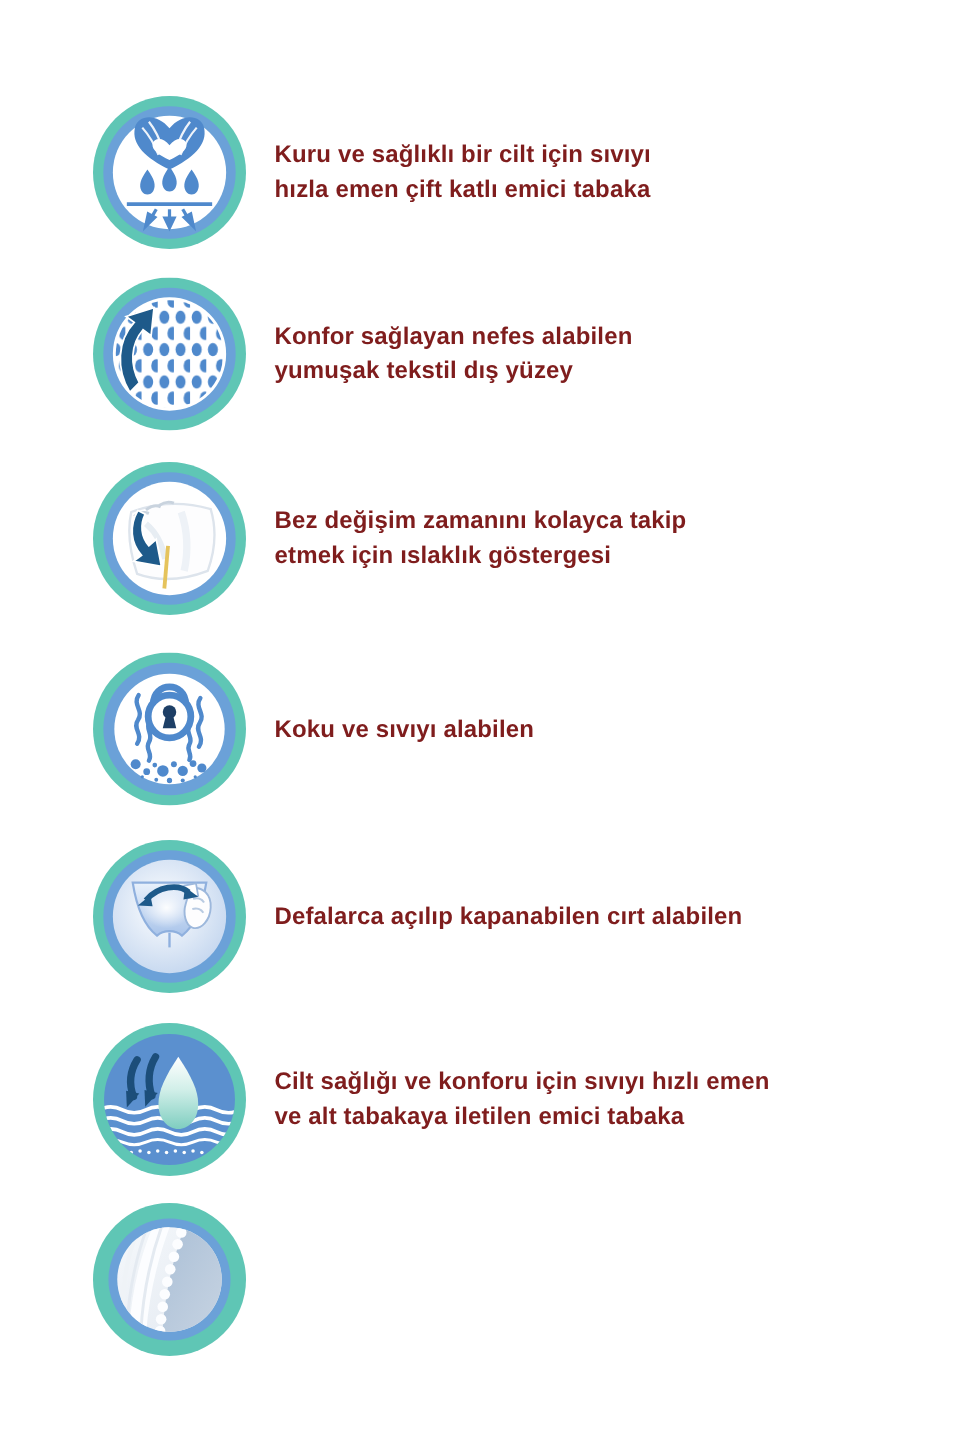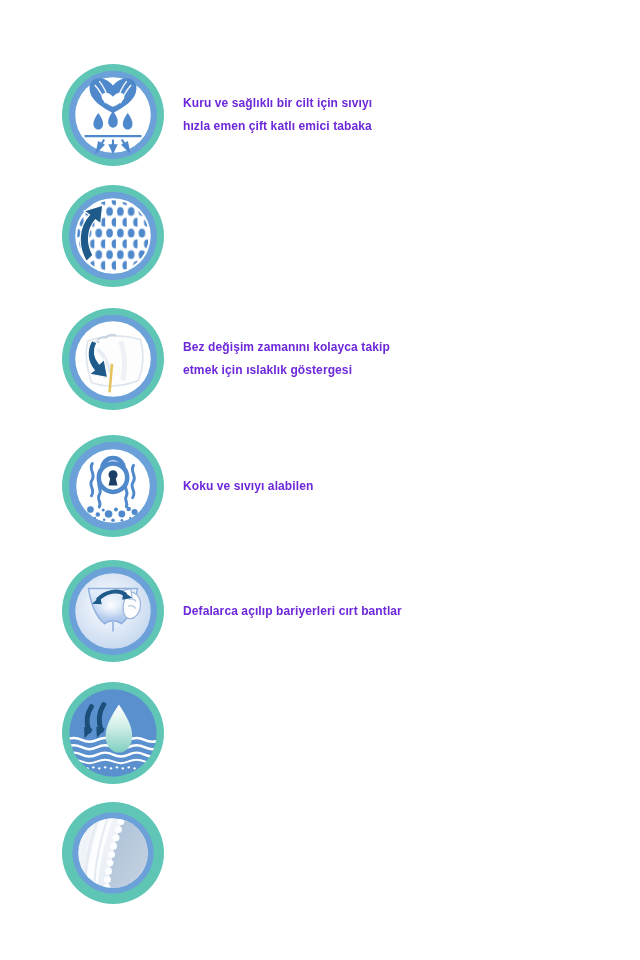--- a/index.html
+++ b/index.html
@@ -25,24 +25,24 @@
   .row4 { top: 435px; }
   .row5 { top: 560px; }
   .row6 { top: 682px; }
   .row7 { top: 802px; }
   .icon-wrap {
     flex: 0 0 102px;
     width: 102px; height: 102px;
   }
   .icon-wrap svg { width: 102px; height: 102px; display: block; }
   .feature-text {
-    font-size: 12px;
+    font-size: 16px;
     line-height: 23px;
     font-weight: bold;
-    color: #6d28d9;
+    color: #7f1d1d;
     letter-spacing: 0.1px;
     white-space: pre-line;
     max-width: 450px;
   }
 </style>
 </head>
 <body>
 
 <div class="feature-row row1">
   <div class="icon-wrap">
@@ -92,20 +92,22 @@
       </defs>
       <circle cx="52" cy="52" r="52" fill="#5fc6b5"></circle>
       <circle cx="52" cy="52" r="45" fill="#6ba1d8"></circle>
       <circle cx="52" cy="52" r="38.5" fill="#ffffff"></circle>
       <g clip-path="url(#c2)">
         <rect x="14" y="14" width="76" height="76" fill="url(#dots2)"></rect>
       </g>
       <path d="M25 78 C15.5 62 16.5 43 28 30.5 L22.5 26.5 L41.5 20.5 L39.5 39.5 L34 35.5 C25.5 45.5 25 59.5 31.5 71.5 Z" fill="#1e5a8a" stroke="#ffffff" stroke-width="1.2"></path>
     </svg>
   </div>
+  <div class="feature-text">Konfor sağlayan nefes alabilen
+yumuşak tekstil dış yüzey</div>
 </div>
 
 <div class="feature-row row3">
   <div class="icon-wrap">
     <svg viewBox="0 0 104 104">
       <defs>
         <clipPath id="c3">
             <circle cx="52" cy="52" r="38.5"></circle>
           </clipPath>
       </defs>
@@ -193,21 +195,21 @@
       <g stroke="#b9cbe2" stroke-width="1.4" fill="none">
         <path d="M68 40 C71 39 74 40 75.5 42.5"></path>
         <path d="M67.5 47 C70.5 46 73.5 47 75 49.5"></path>
       </g>
       <path d="M62 31 L70 29.5 L71.5 38 L64 39.5 Z" fill="#ffffff" stroke="#9db8dc" stroke-width="1.2"></path>
       <path d="M36 41 C44 31.5 58 29.5 65 35.5" stroke="#1e5a8a" stroke-width="4" fill="none"></path>
       <polygon points="39,37.5 30.5,44.5 40.5,45" fill="#1e5a8a"></polygon>
       <polygon points="62.5,32 71.5,38.5 61.5,40.5" fill="#1e5a8a"></polygon>
     </svg>
   </div>
-  <div class="feature-text">Defalarca açılıp bariyerleri cırt bantlar</div>
+  <div class="feature-text">Defalarca açılıp kapanabilen cırt alabilen</div>
 </div>
 
 <div class="feature-row row6">
   <div class="icon-wrap">
     <svg viewBox="0 0 104 104">
       <defs>
         <clipPath id="c6">
             <circle cx="52" cy="52" r="44.5"></circle>
           </clipPath>
         <linearGradient id="g6drop" x1="0" y1="0" x2="0" y2="1">
@@ -239,20 +241,22 @@
         </g>
         <g stroke="#1c4e7a" stroke-width="5" fill="none" stroke-linecap="round">
           <path d="M30 25 C25 33 24.5 42 27.5 50"></path>
           <path d="M42.5 23 C37.5 31 37 41 40 49.5"></path>
         </g>
         <polygon points="31.5,48 23,57.5 22.5,46" fill="#1c4e7a"></polygon>
         <polygon points="44,47.5 35.5,57 35,45.5" fill="#1c4e7a"></polygon>
       </g>
     </svg>
   </div>
+  <div class="feature-text">Cilt sağlığı ve konforu için sıvıyı hızlı emen
+ve alt tabakaya iletilen emici tabaka</div>
 </div>
 
 <div class="feature-row row7">
   <div class="icon-wrap">
     <svg viewBox="0 0 104 104">
       <defs>
         <clipPath id="c7">
             <circle cx="52" cy="52" r="35.5"></circle>
           </clipPath>
         <linearGradient id="g7gray" x1="0" y1="0" x2="1" y2="1">

